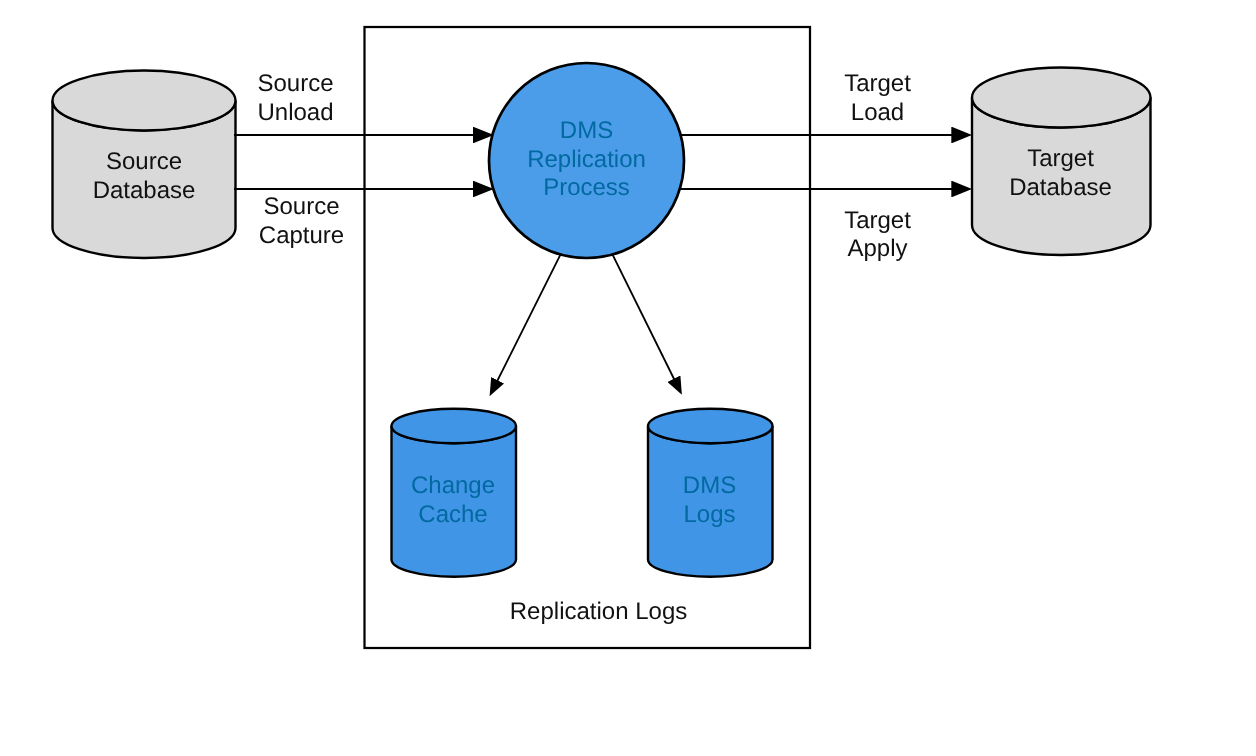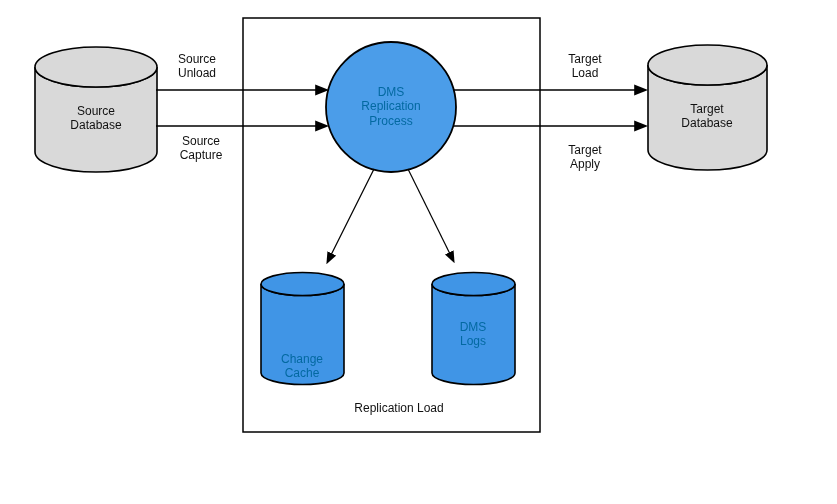--- a/index.html
+++ b/index.html
@@ -10,21 +10,21 @@
     background: #ffffff;
     font-family: "Liberation Sans", sans-serif;
     overflow: hidden;
   }
   #shapes { position: absolute; left: 0; top: 0; }
   .label {
     position: absolute;
     transform: translate(-50%, -50%);
     text-align: center;
     white-space: pre-line;
-    font-size: 12px;
+    font-size: 16px;
     line-height: 1.2;
     color: #111111;
     pointer-events: none;
   }
   .label.light { color: #0369a1; }
 </style>
 </head>
 <body>
 
 <div id="stage">
@@ -71,27 +71,27 @@
   <div class="label" style="left:96px; top:118px;">Source
 Database</div>
 
   <div class="label" style="left:707px; top:116px;">Target
 Database</div>
 
   <div class="label light" style="left:391px; top:107px;">DMS
 Replication
 Process</div>
 
-  <div class="label light" style="left:302px; top:334px;margin-top:32px;">Change
+  <div class="label light" style="left:302px; top:334px;">Change
 Cache</div>
 
   <div class="label light" style="left:473px; top:334px;">DMS
 Logs</div>
 
-  <div class="label" style="left:399px; top:408px;">Replication Load</div>
+  <div class="label" style="left:399px; top:408px;">Replication Logs</div>
 
   <div class="label" style="left:197px; top:66px;">Source
 Unload</div>
 
   <div class="label" style="left:201px; top:148px;">Source
 Capture</div>
 
   <div class="label" style="left:585px; top:66px;">Target
 Load</div>
 

